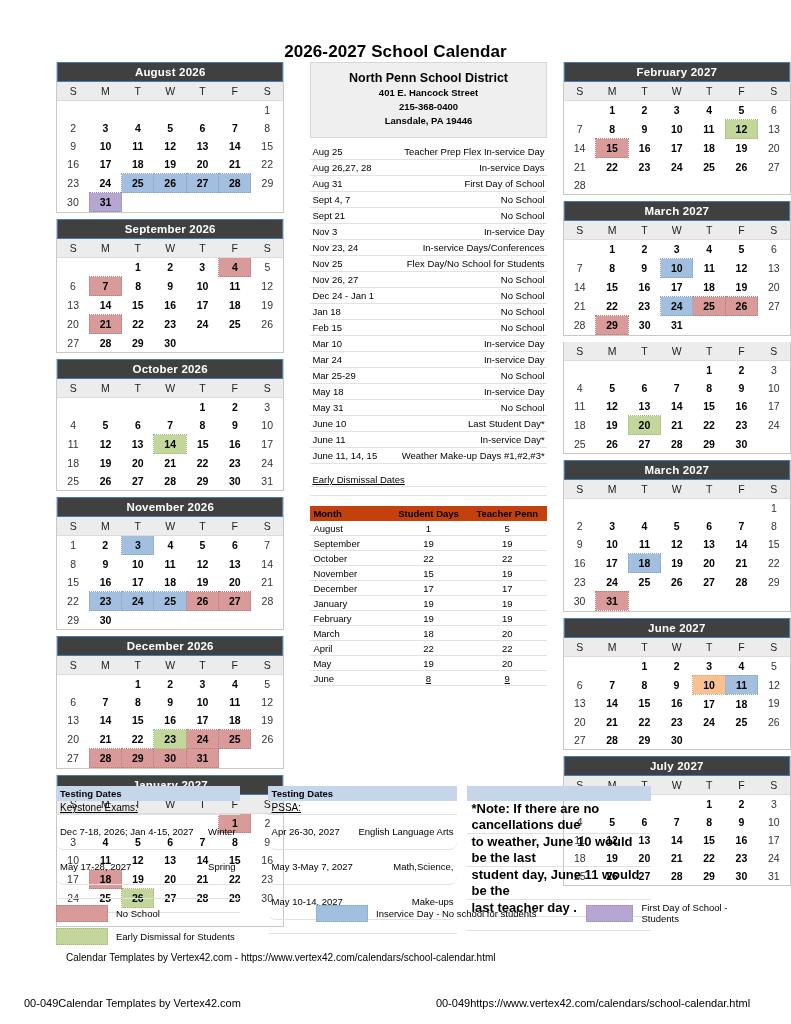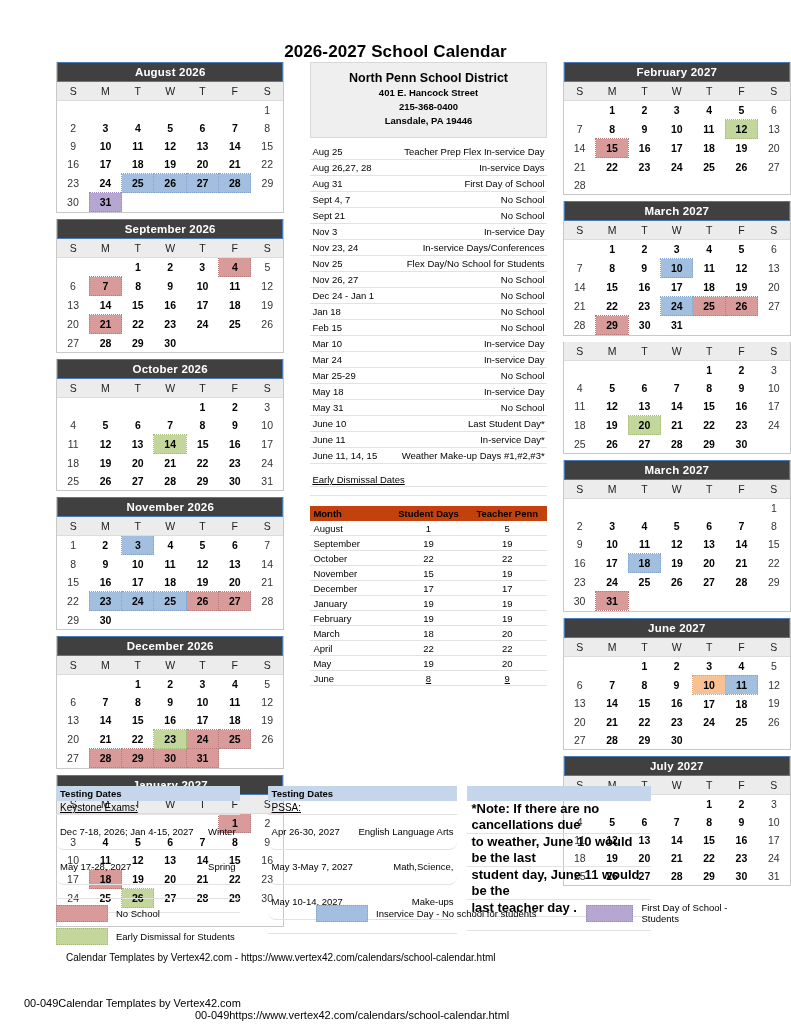--- a/index.html
+++ b/index.html
@@ -224,21 +224,20 @@
   }
 
   
   .footer {
     position: absolute;
     top: 997px;
     left: 0;
     width: 791px;
     display: flex;
     font-size: 11px;
-    flex-direction: column;
   }
   .footer .f-left  { margin-left: 24px; }
   .footer .f-right { margin-left: 195px; }
 </style>
 </head>
 <body>
 
 <div class="page">
 
   <div class="title">2026-2027 School Calendar</div>

